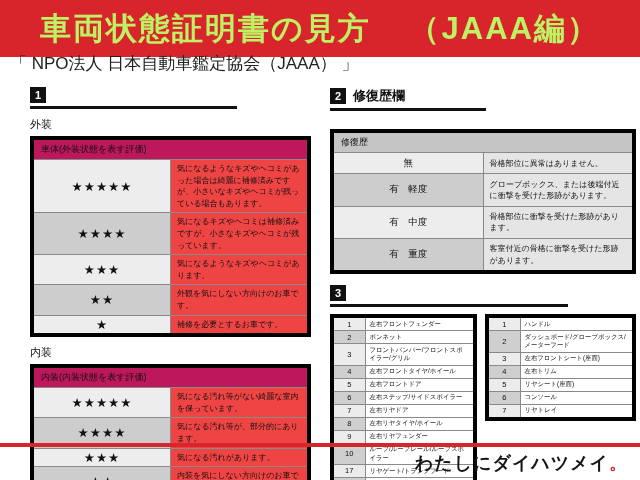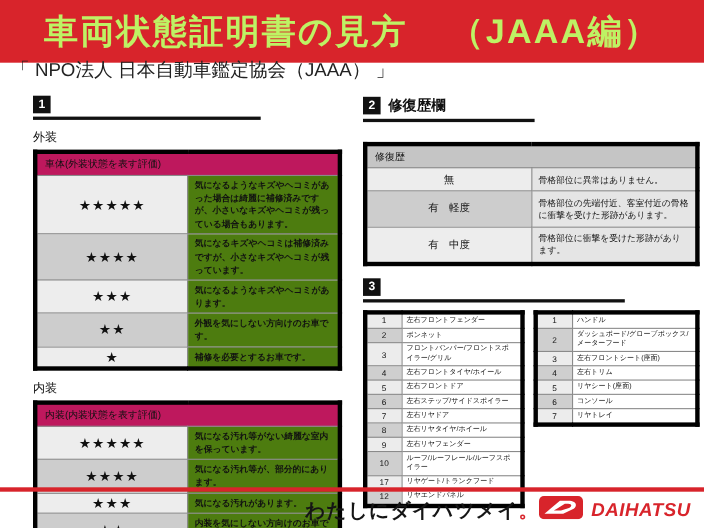--- a/index.html
+++ b/index.html
@@ -25,21 +25,21 @@
   .left-col{position:absolute;left:30px;top:87px;width:281px;}
   .right-col{position:absolute;left:330px;top:87px;width:306px;}
   .grp-label{font-weight:normal;font-size:11px;margin:8px 0 4px 0;}
 
   
   table{border-collapse:collapse;width:100%;table-layout:fixed;}
   .rate-table,.repair-table,.cond-table{border:4px solid #000000;}
   td{border:1px solid #8a8a8a;box-sizing:border-box;vertical-align:middle;}
   .thead td{background:#c5c5c5;font-size:9px;padding:3px 7px;font-weight:normal;}
   .rate-table .lab{width:88px;text-align:center;font-size:12.5px;font-weight:bold;letter-spacing:1px;}
-  .rate-table .desc{font-size:8px;padding:3px 6px;line-height:1.45;background:#4d7c0f;font-weight:bold;}
+  .rate-table .desc{font-size:8px;padding:3px 6px;line-height:1.45;background:#ef4444;}
   .rate-table tr:nth-child(even) .lab{background:#ededed;}
   .rate-table tr:nth-child(odd) .lab{background:#cdcdcd;}
   .rate-table tr.thead td{background:#be185d;}
 
   .repair-table{margin-top:18px;}
   .repair-table .lab{width:56px;text-align:center;font-size:9.5px;}
   .repair-table .desc{font-size:8px;padding:4.5px 6px;line-height:1.4;background:#e5e5e5;}
   .repair-table tr:nth-child(even) .lab{background:#ededed;}
   .repair-table tr:nth-child(odd) .lab{background:#cdcdcd;}
   .repair-table tr.thead td{background:#c5c5c5;}
@@ -147,25 +147,29 @@
       <tbody>
       <tr class="thead">
             <td colspan="2">修復歴</td>
           </tr>
       <tr>
             <td class="lab">無</td>
             <td class="desc">骨格部位に異常はありません。</td>
           </tr>
       <tr>
             <td class="lab">有　軽度</td>
-            <td class="desc">骨格部位の先端付近、客室付近の骨格に衝撃を受けた形跡があります。</td>
+            <td class="desc">グローブボックス、または後端付近に衝撃を受けた形跡があります。</td>
           </tr>
       <tr>
             <td class="lab">有　中度</td>
             <td class="desc">骨格部位に衝撃を受けた形跡があります。</td>
+          </tr>
+      <tr>
+            <td class="lab">有　重度</td>
+            <td class="desc">客室付近の骨格に衝撃を受けた形跡があります。</td>
           </tr>
       </tbody>
     </table>
 
     <div class="sec-h w3 sec3">
       <span class="numbox">3</span>
     </div>
 
     <div class="cond-wrap">
       <table class="cond-table l">
@@ -252,25 +256,15 @@
               <td class="item">リヤトレイ</td>
             </tr>
         </tbody>
       </table>
     </div>
   </div>
 
   <div class="footer-rule"></div>
   <div class="footer">
     <span class="slogan"><span>わたしにダイハツメイ</span><span class="dot">。</span></span>
-    <span class="daihatsu">
-      <span>
-        <svg width="40" height="21" viewBox="0 0 40 21">
-          <rect x="0" y="0" width="40" height="21" rx="4.5" fill="#d8242b"></rect>
-          <path d="M5 16 L19 4.2 L26.5 4.2 C33.5 4.2 35.5 8.2 31.5 11.6 L22 16 Z" fill="#ffffff"></path>
-          <path d="M13.5 13.2 L23.5 7 L26.5 7 C30 7 30.2 9.4 27.2 10.8 L20 13.2 Z" fill="#d8242b"></path>
-        </svg>
-      </span>
-      <span class="brand">DAIHATSU</span>
-    </span>
   </div>
 
 </div>
 
 </body></html>

